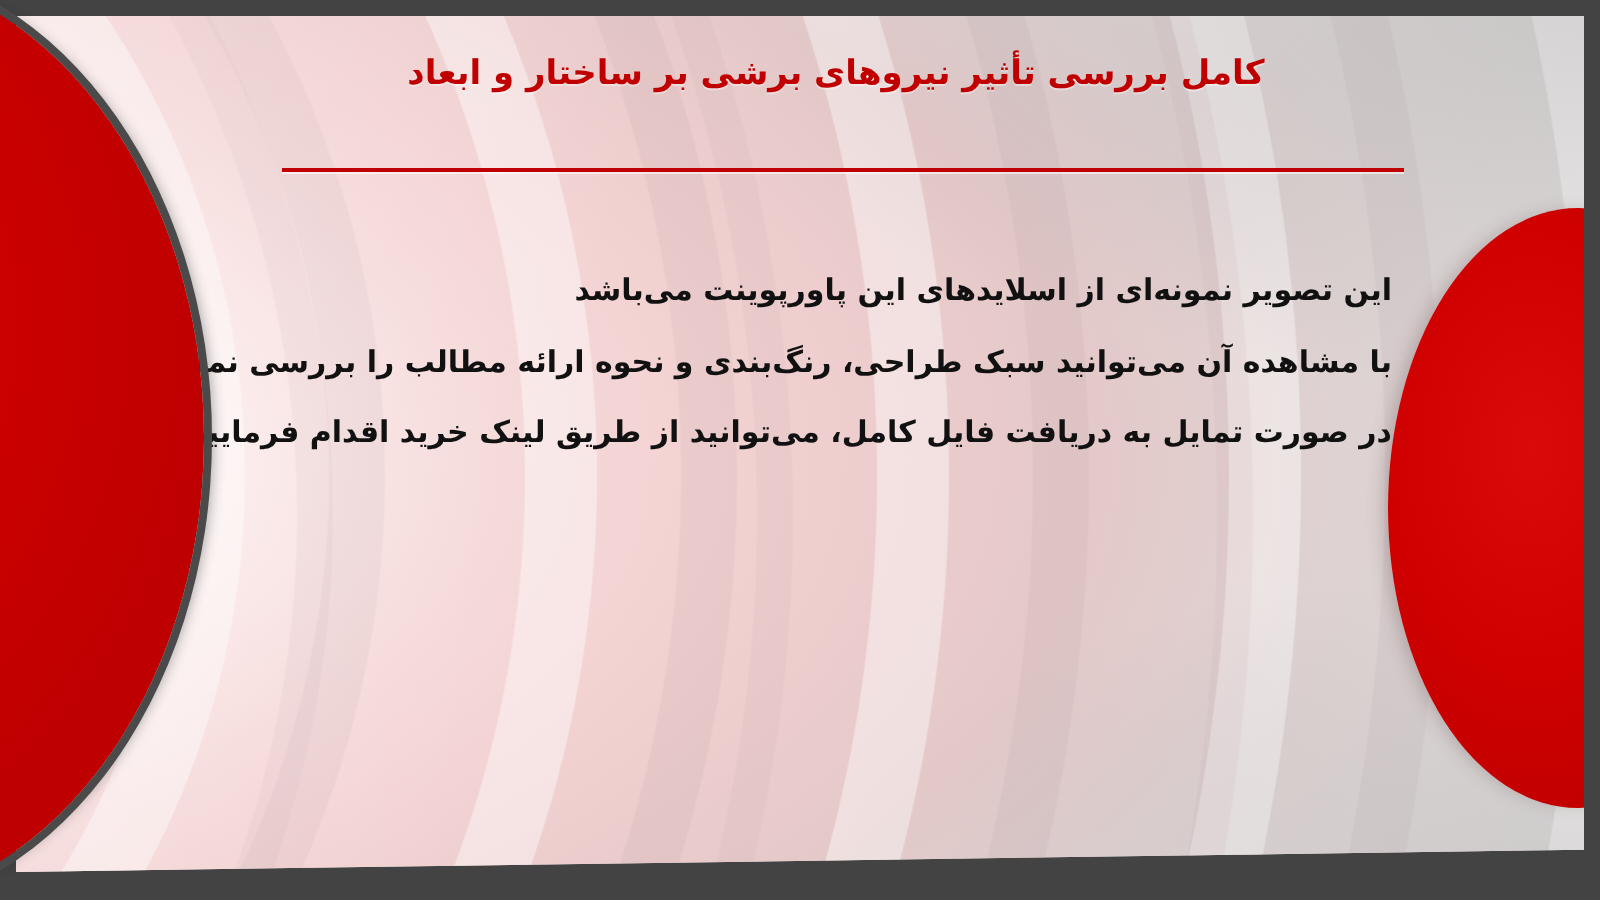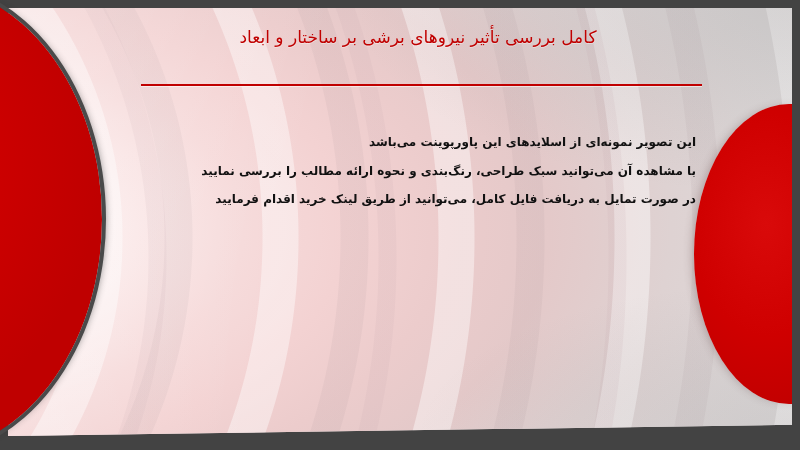--- a/index.html
+++ b/index.html
@@ -143,21 +143,21 @@
   
   .title {
     position: absolute;
     left: 110px;
     top: 16px;
     width: 600px;
     z-index: 6;
     text-align: center;
     color: #c00000;
     font-size: 17px;
-    font-weight: normal;
+    font-weight: bold;
     line-height: 1.55;
     direction: rtl;
     text-shadow: 0 1px 0 rgba(255,255,255,0.35);
   }
   .title-line { display: block; white-space: nowrap; }
 
   
   .rule {
     position: absolute;
     left: 133px;
@@ -172,21 +172,21 @@
   
   .body {
     position: absolute;
     right: 96px;
     top: 120px;
     width: 610px;
     z-index: 6;
     direction: rtl;
     text-align: right;
     color: #111111;
-    font-size: 12px;
+    font-size: 15px;
     font-weight: bold;
     line-height: 2.38;
   }
   .body-line { display: block; white-space: nowrap; }
 </style>
 </head>
 <body>
 
 <div id="slide">
 

